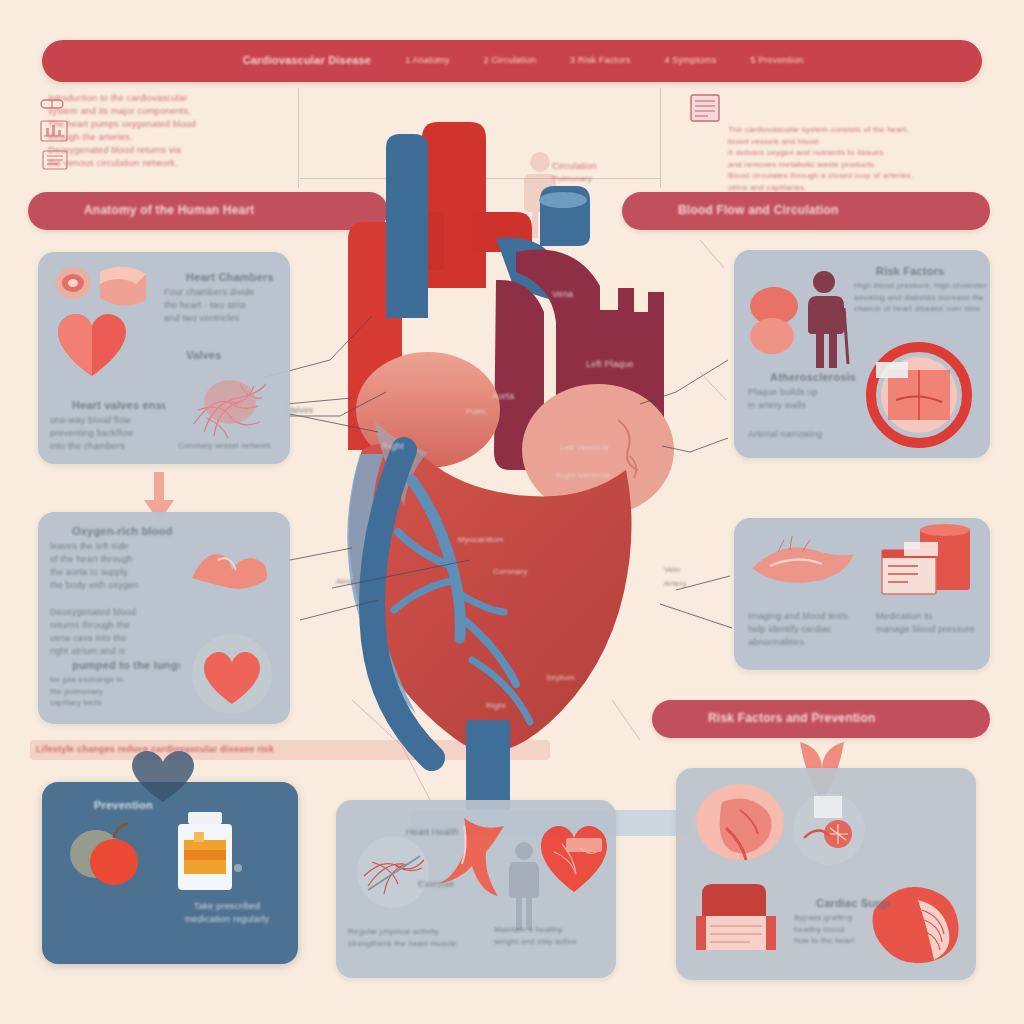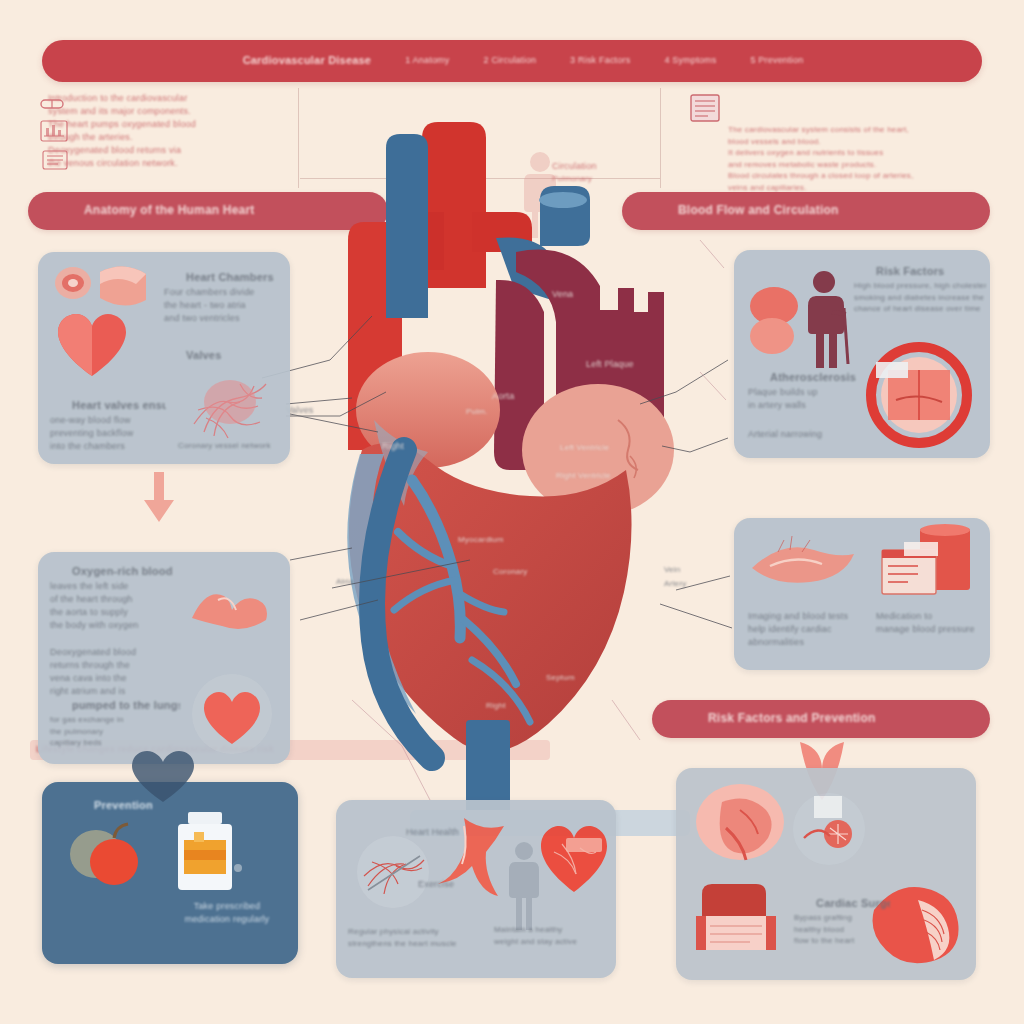--- a/index.html
+++ b/index.html
@@ -89,21 +89,21 @@
   
   .card {
     position: absolute;
     background: #b7c2cd;
     border-radius: 16px;
     opacity: .93;
     overflow: hidden;
     box-shadow: 0 2px 7px rgba(90,100,115,.16);
   }
   #card-tl { left: 38px;  top: 252px; width: 252px; height: 212px; }
-  #card-ml { left: 38px;  top: 512px; width: 252px; height: 212px; margin-top: 40px; }
+  #card-ml { left: 38px;  top: 512px; width: 252px; height: 212px; }
   #card-tr { left: 734px; top: 250px; width: 256px; height: 208px; }
   #card-mr { left: 734px; top: 518px; width: 256px; height: 152px; }
   #card-bc { left: 336px; top: 800px; width: 280px; height: 178px;
              background: #b9c3cd; }
   #card-br { left: 676px; top: 768px; width: 300px; height: 212px;
              background: #bcc4cc; }
   
   #card-bl {
     position: absolute;
     left: 42px; top: 782px; width: 256px; height: 182px;

